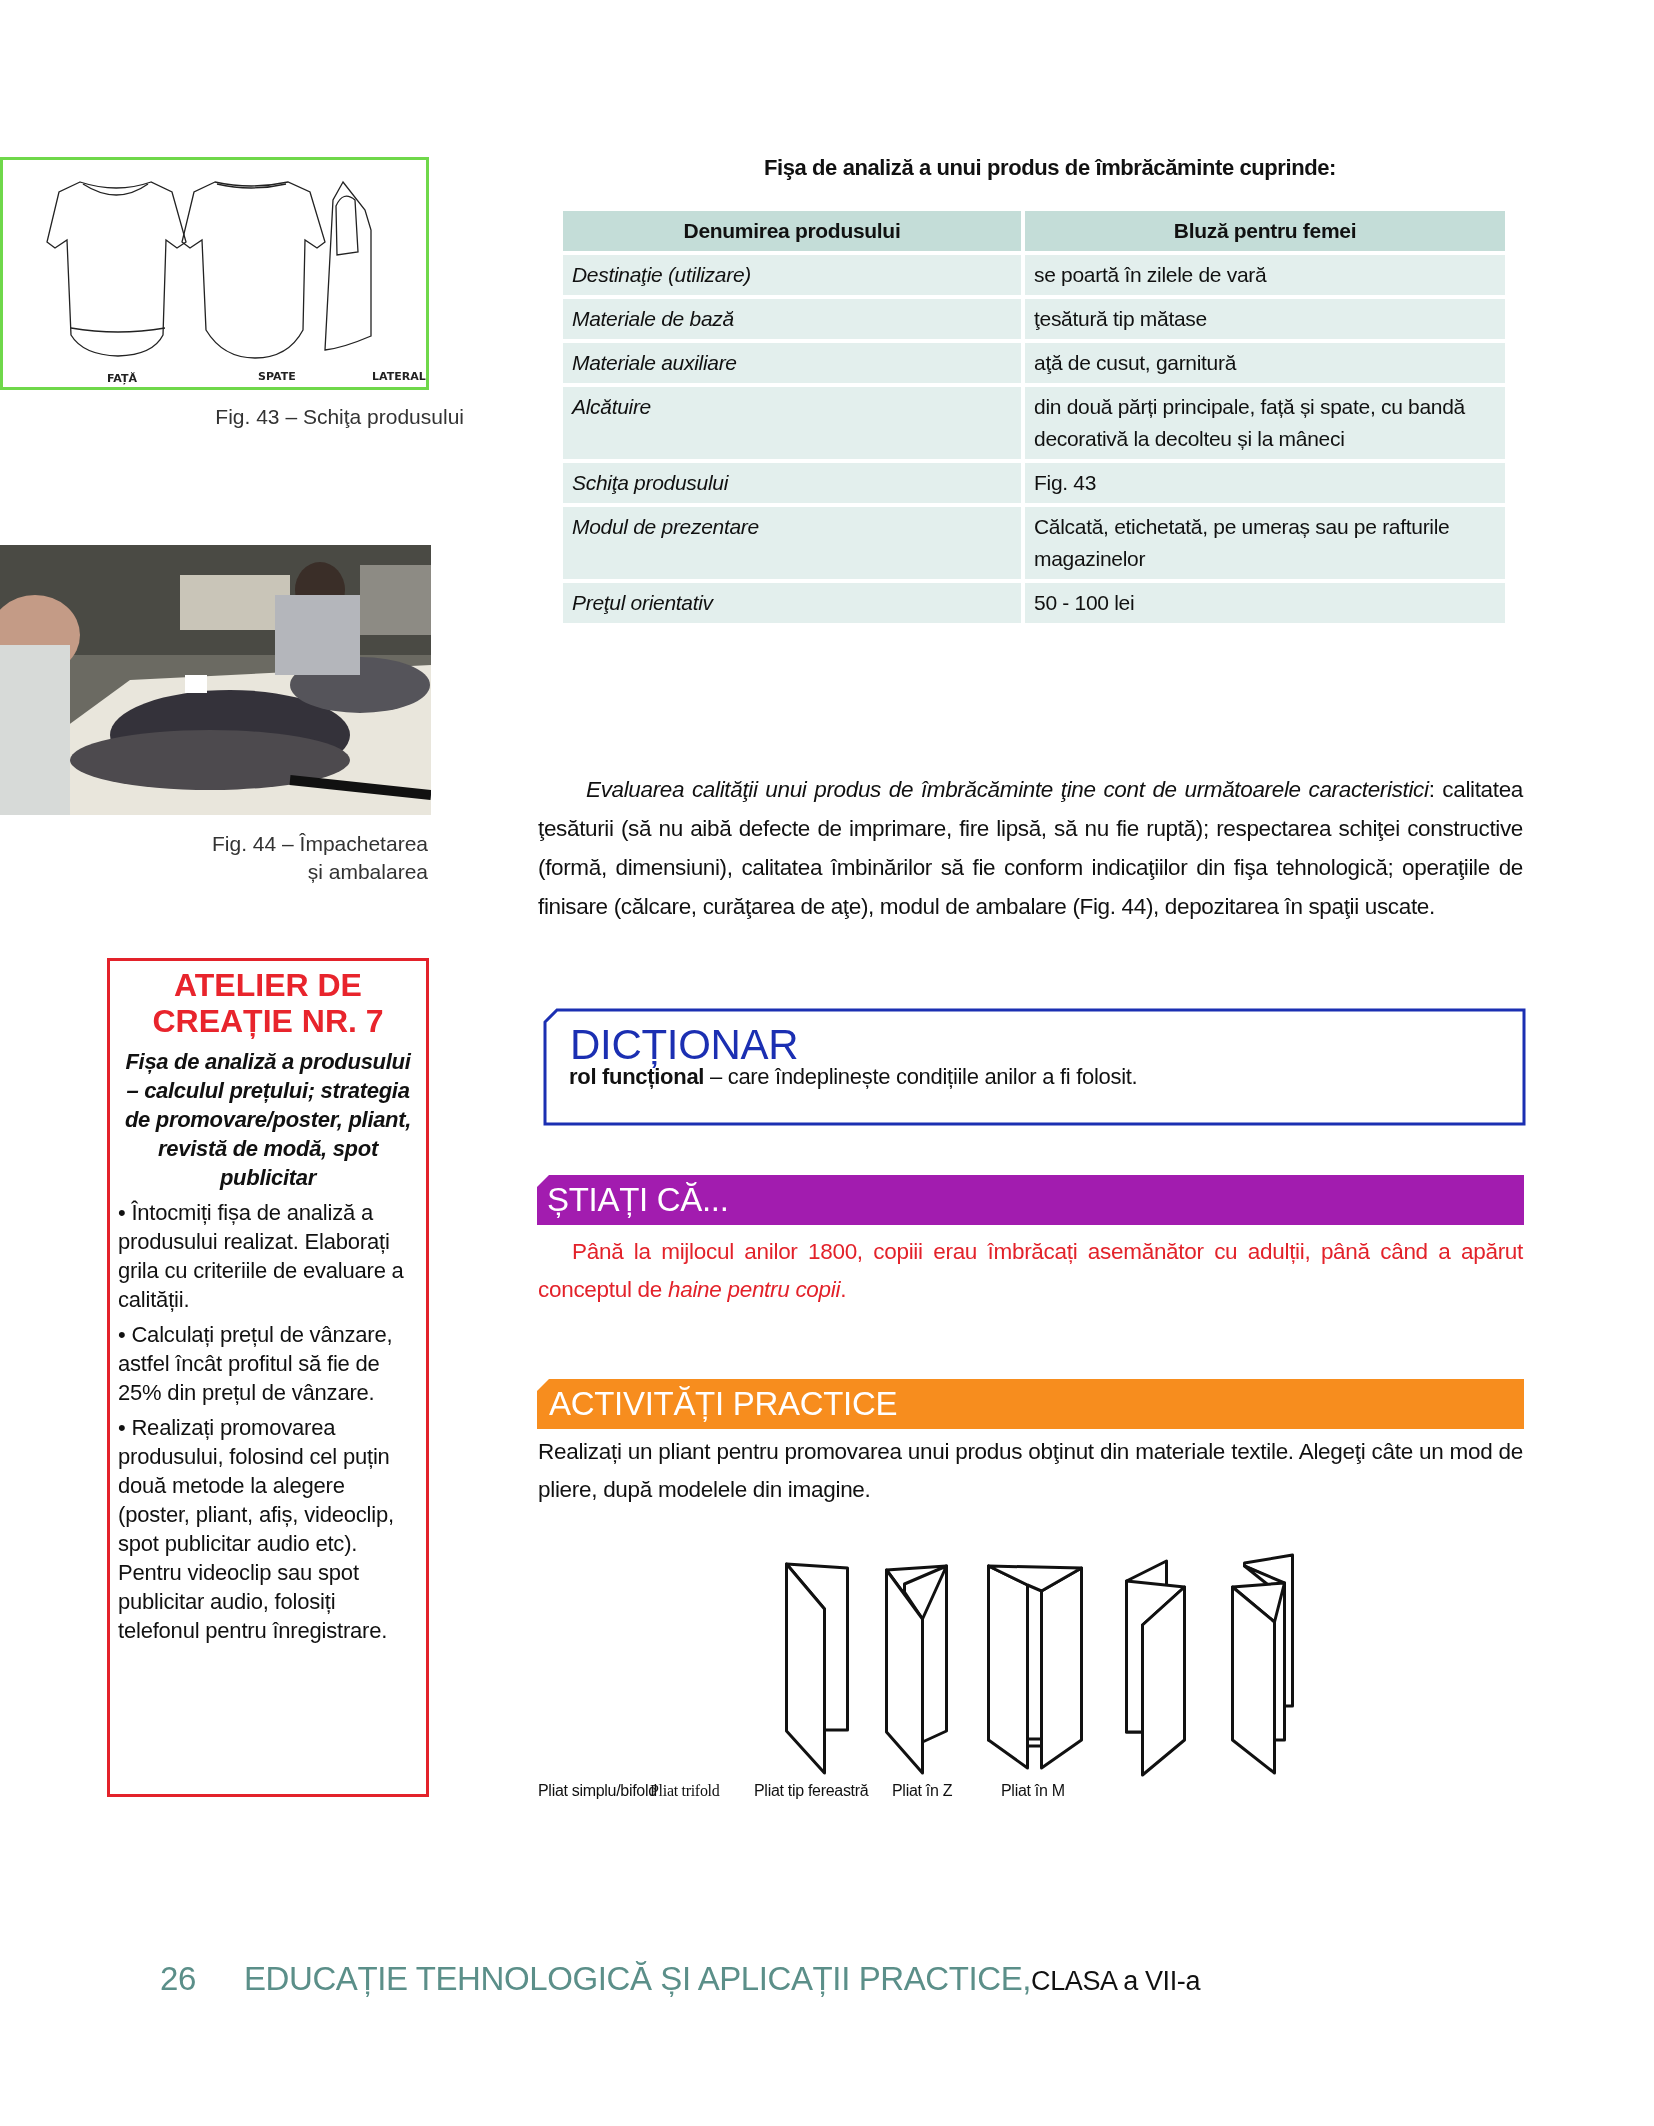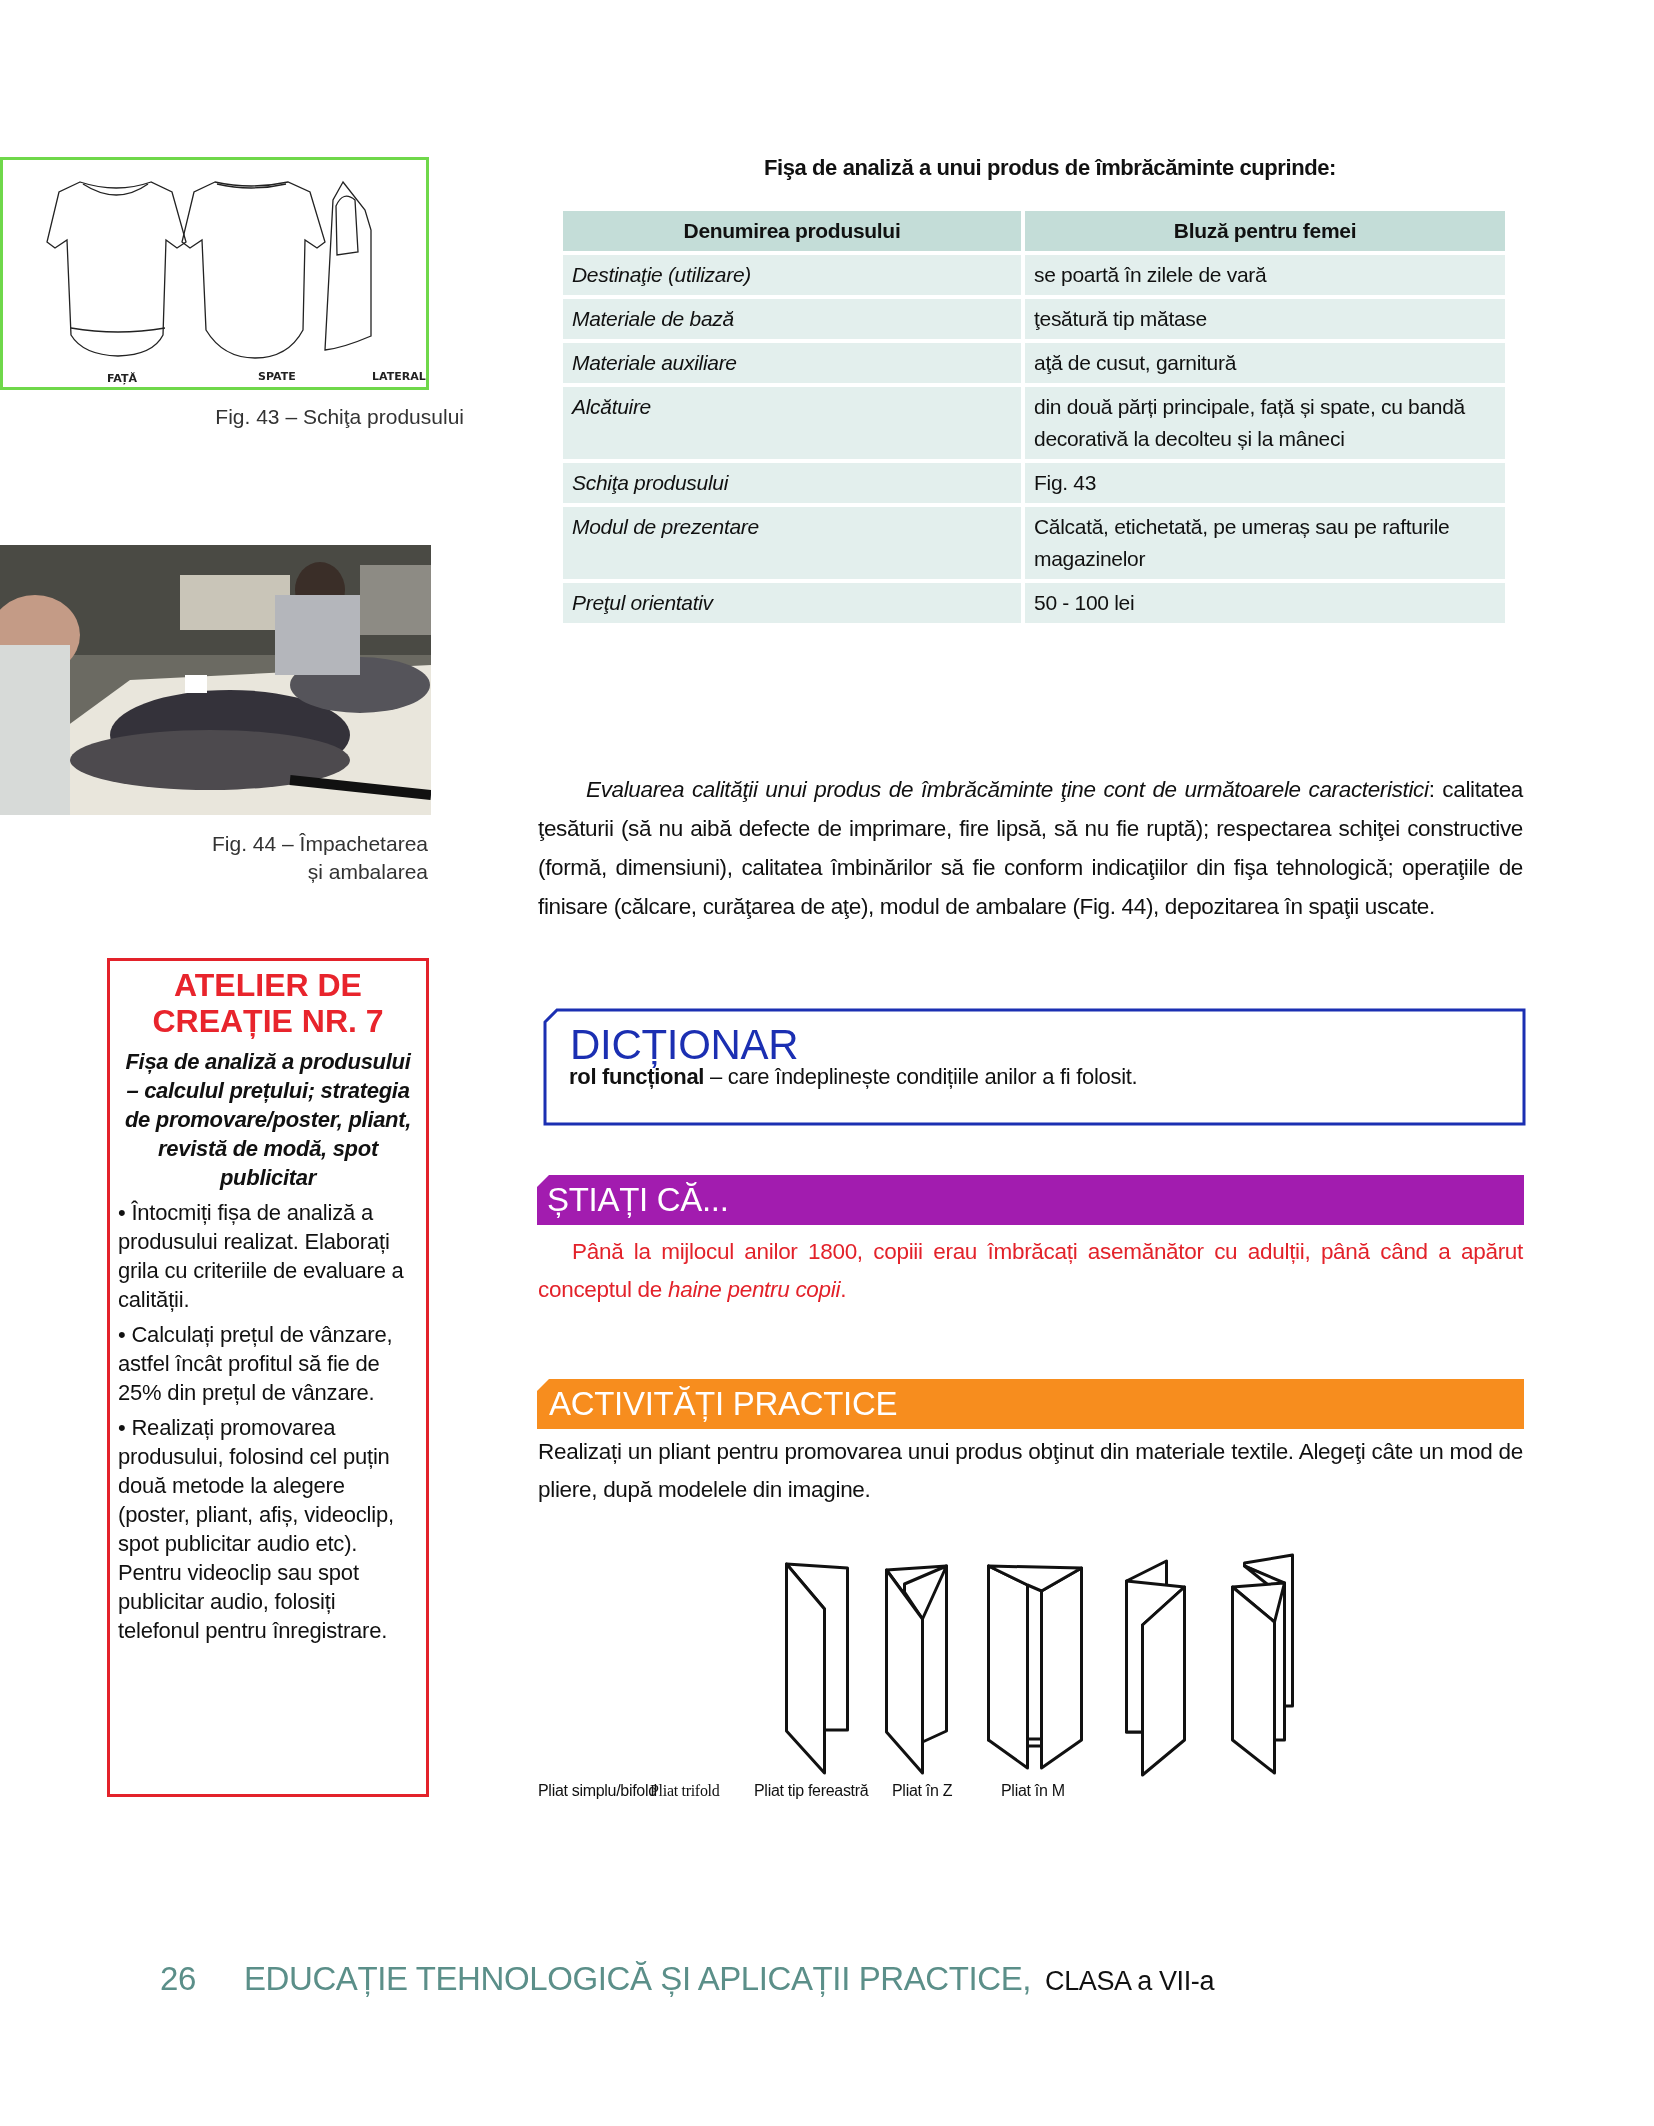--- a/index.html
+++ b/index.html
@@ -53,21 +53,21 @@
   #act-text { left:538px; top:1433px; width:985px; font-size:22.5px; line-height:38px; text-align:justify; letter-spacing:-0.3px; }
 
   
   #folds { left:530px; top:1530px; width:1010px; height:290px; }
   .fold-label { position:absolute; top:252px; font-size:16px; color:#111; white-space:nowrap; letter-spacing:-0.3px; }
 
   
   #footer { left:160px; top:1960px; font-size:33px; white-space:nowrap; letter-spacing:-0.4px; }
   #footer .num { color:#5b8f89; margin-right:48px; }
   #footer .book { color:#5b8f89; }
-  #footer .cls { color:#111; font-size:27px; margin-left:14px; }
+  #footer .cls { color:#111; font-size:27px; }
 </style>
 </head>
 <body>
 
 <div id="fig43" class="abs">
   <svg width="429" height="233" viewBox="0 0 429 233">
     <g fill="none" stroke="#222" stroke-width="1.3">
 
       <path d="M77 22 L56 32 L44 82 L52 88 L64 80 L68 175 Q80 195 115 196 Q150 195 160 175 L163 80 L174 88 L183 82 L169 32 L148 22 Q114 34 77 22 Z"></path>
       <path d="M80 24 Q114 46 145 24"></path>

